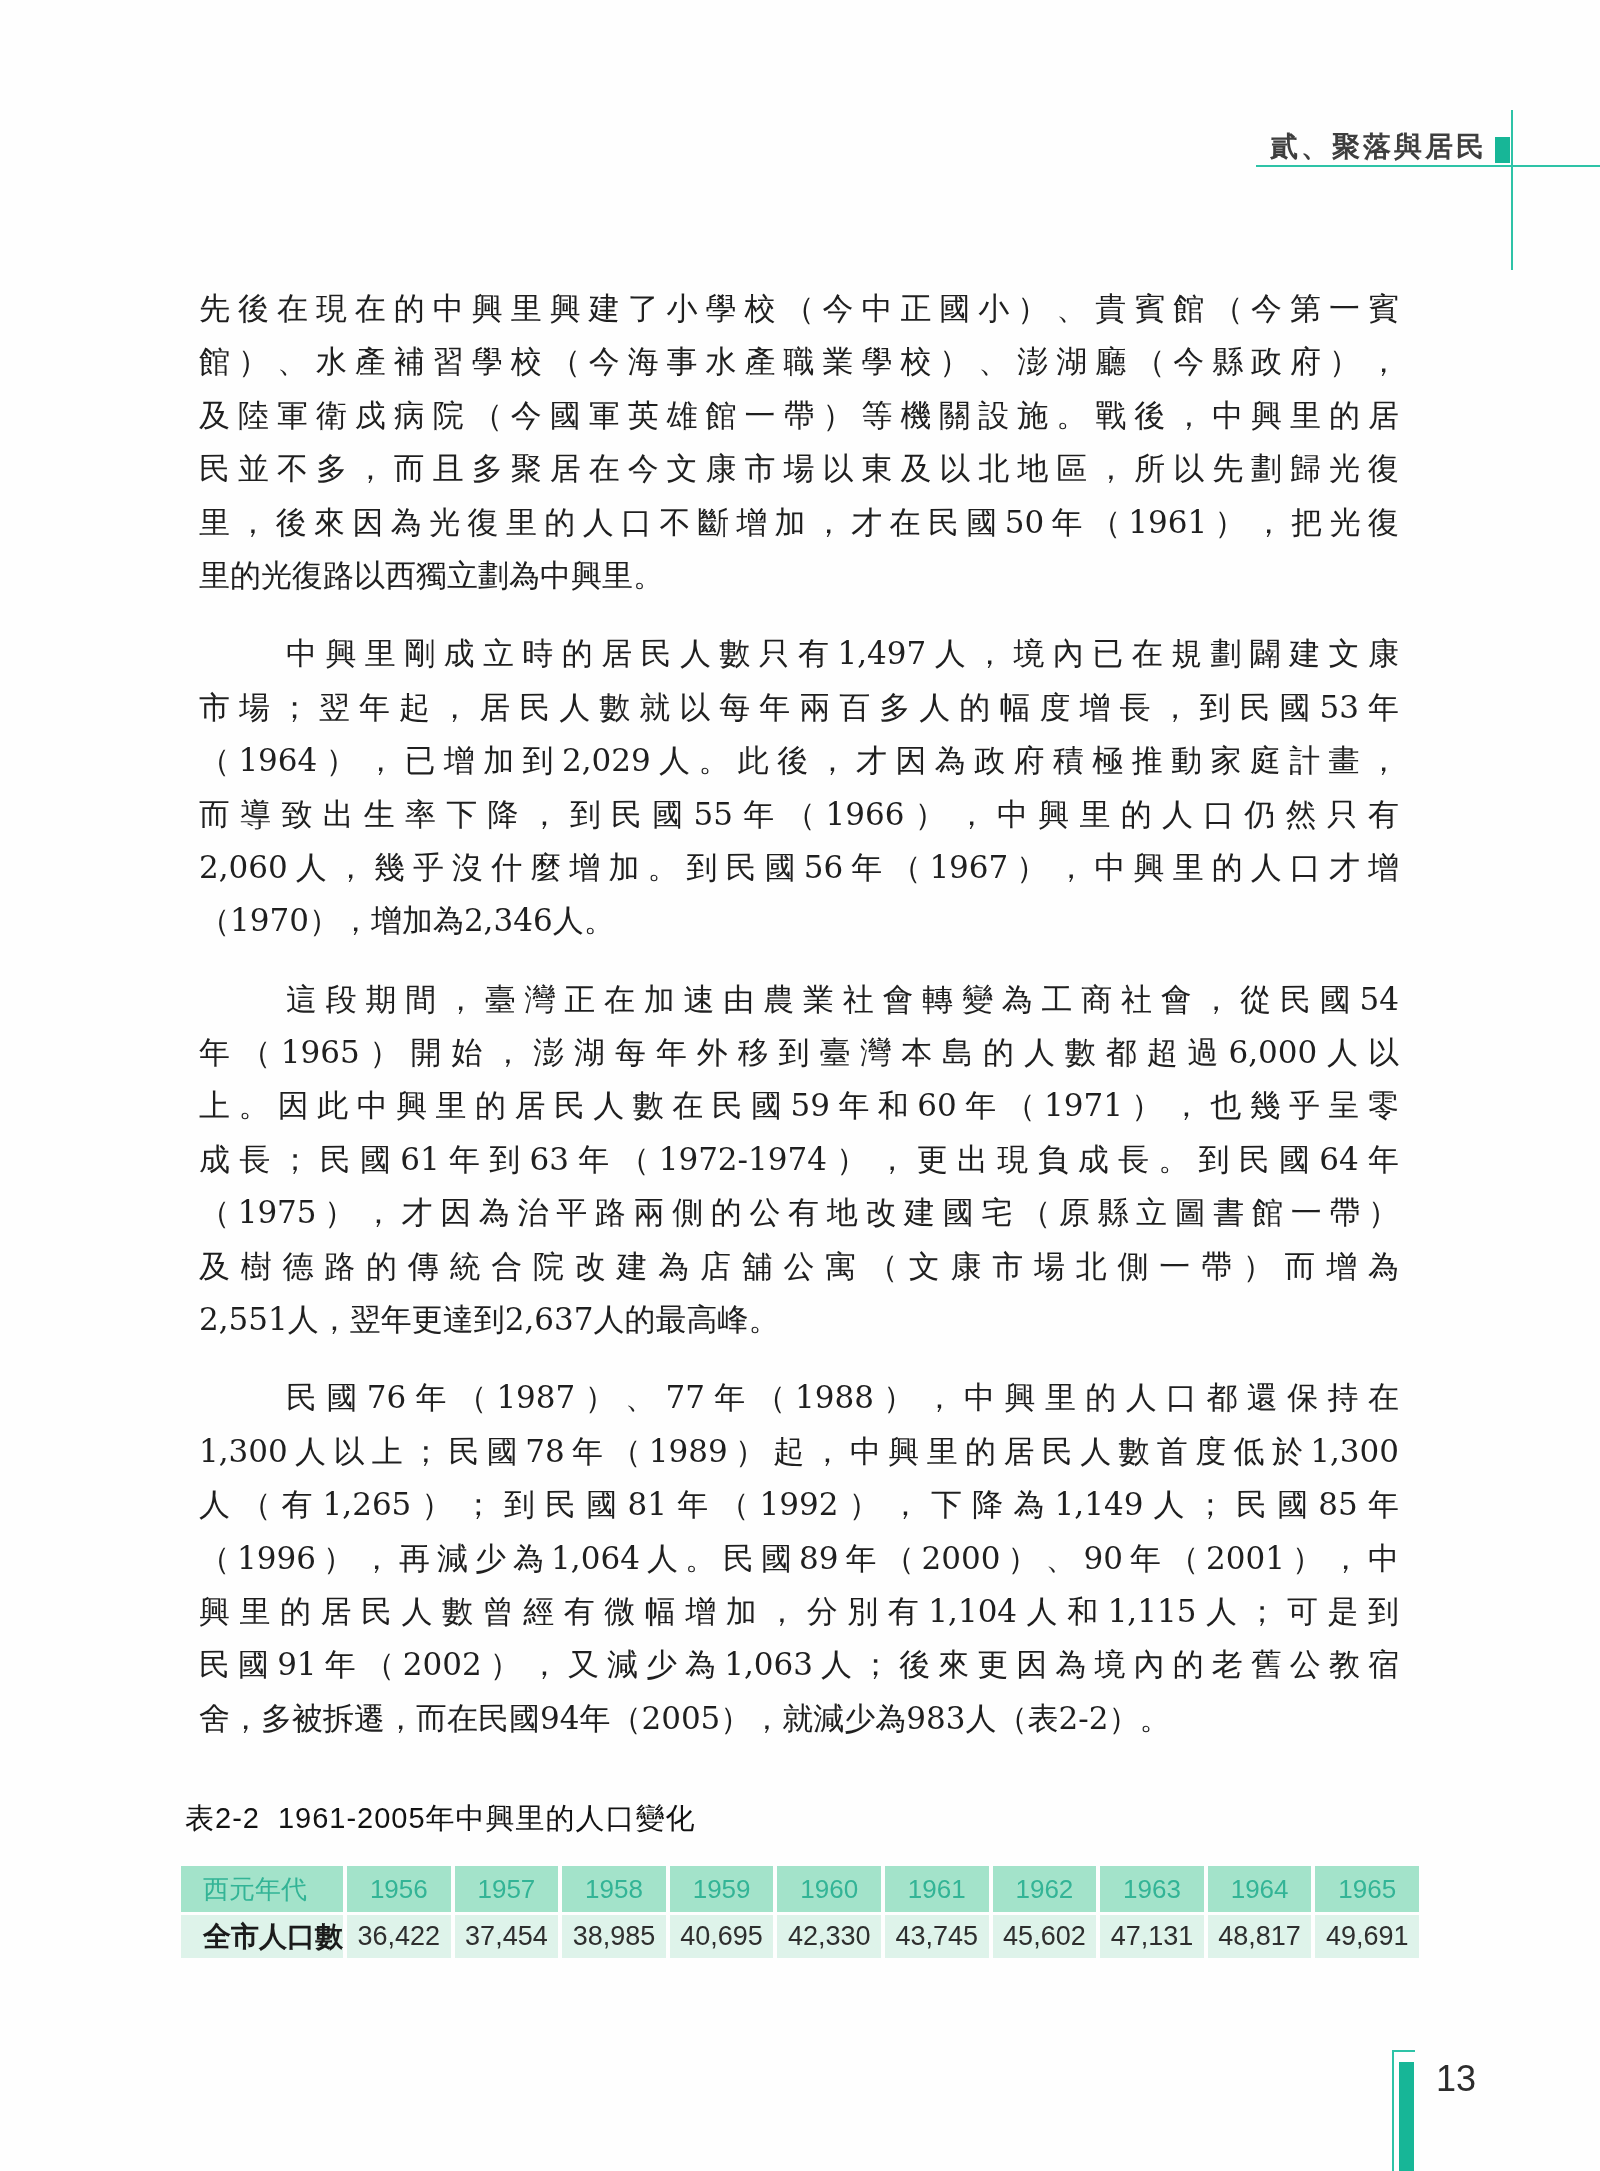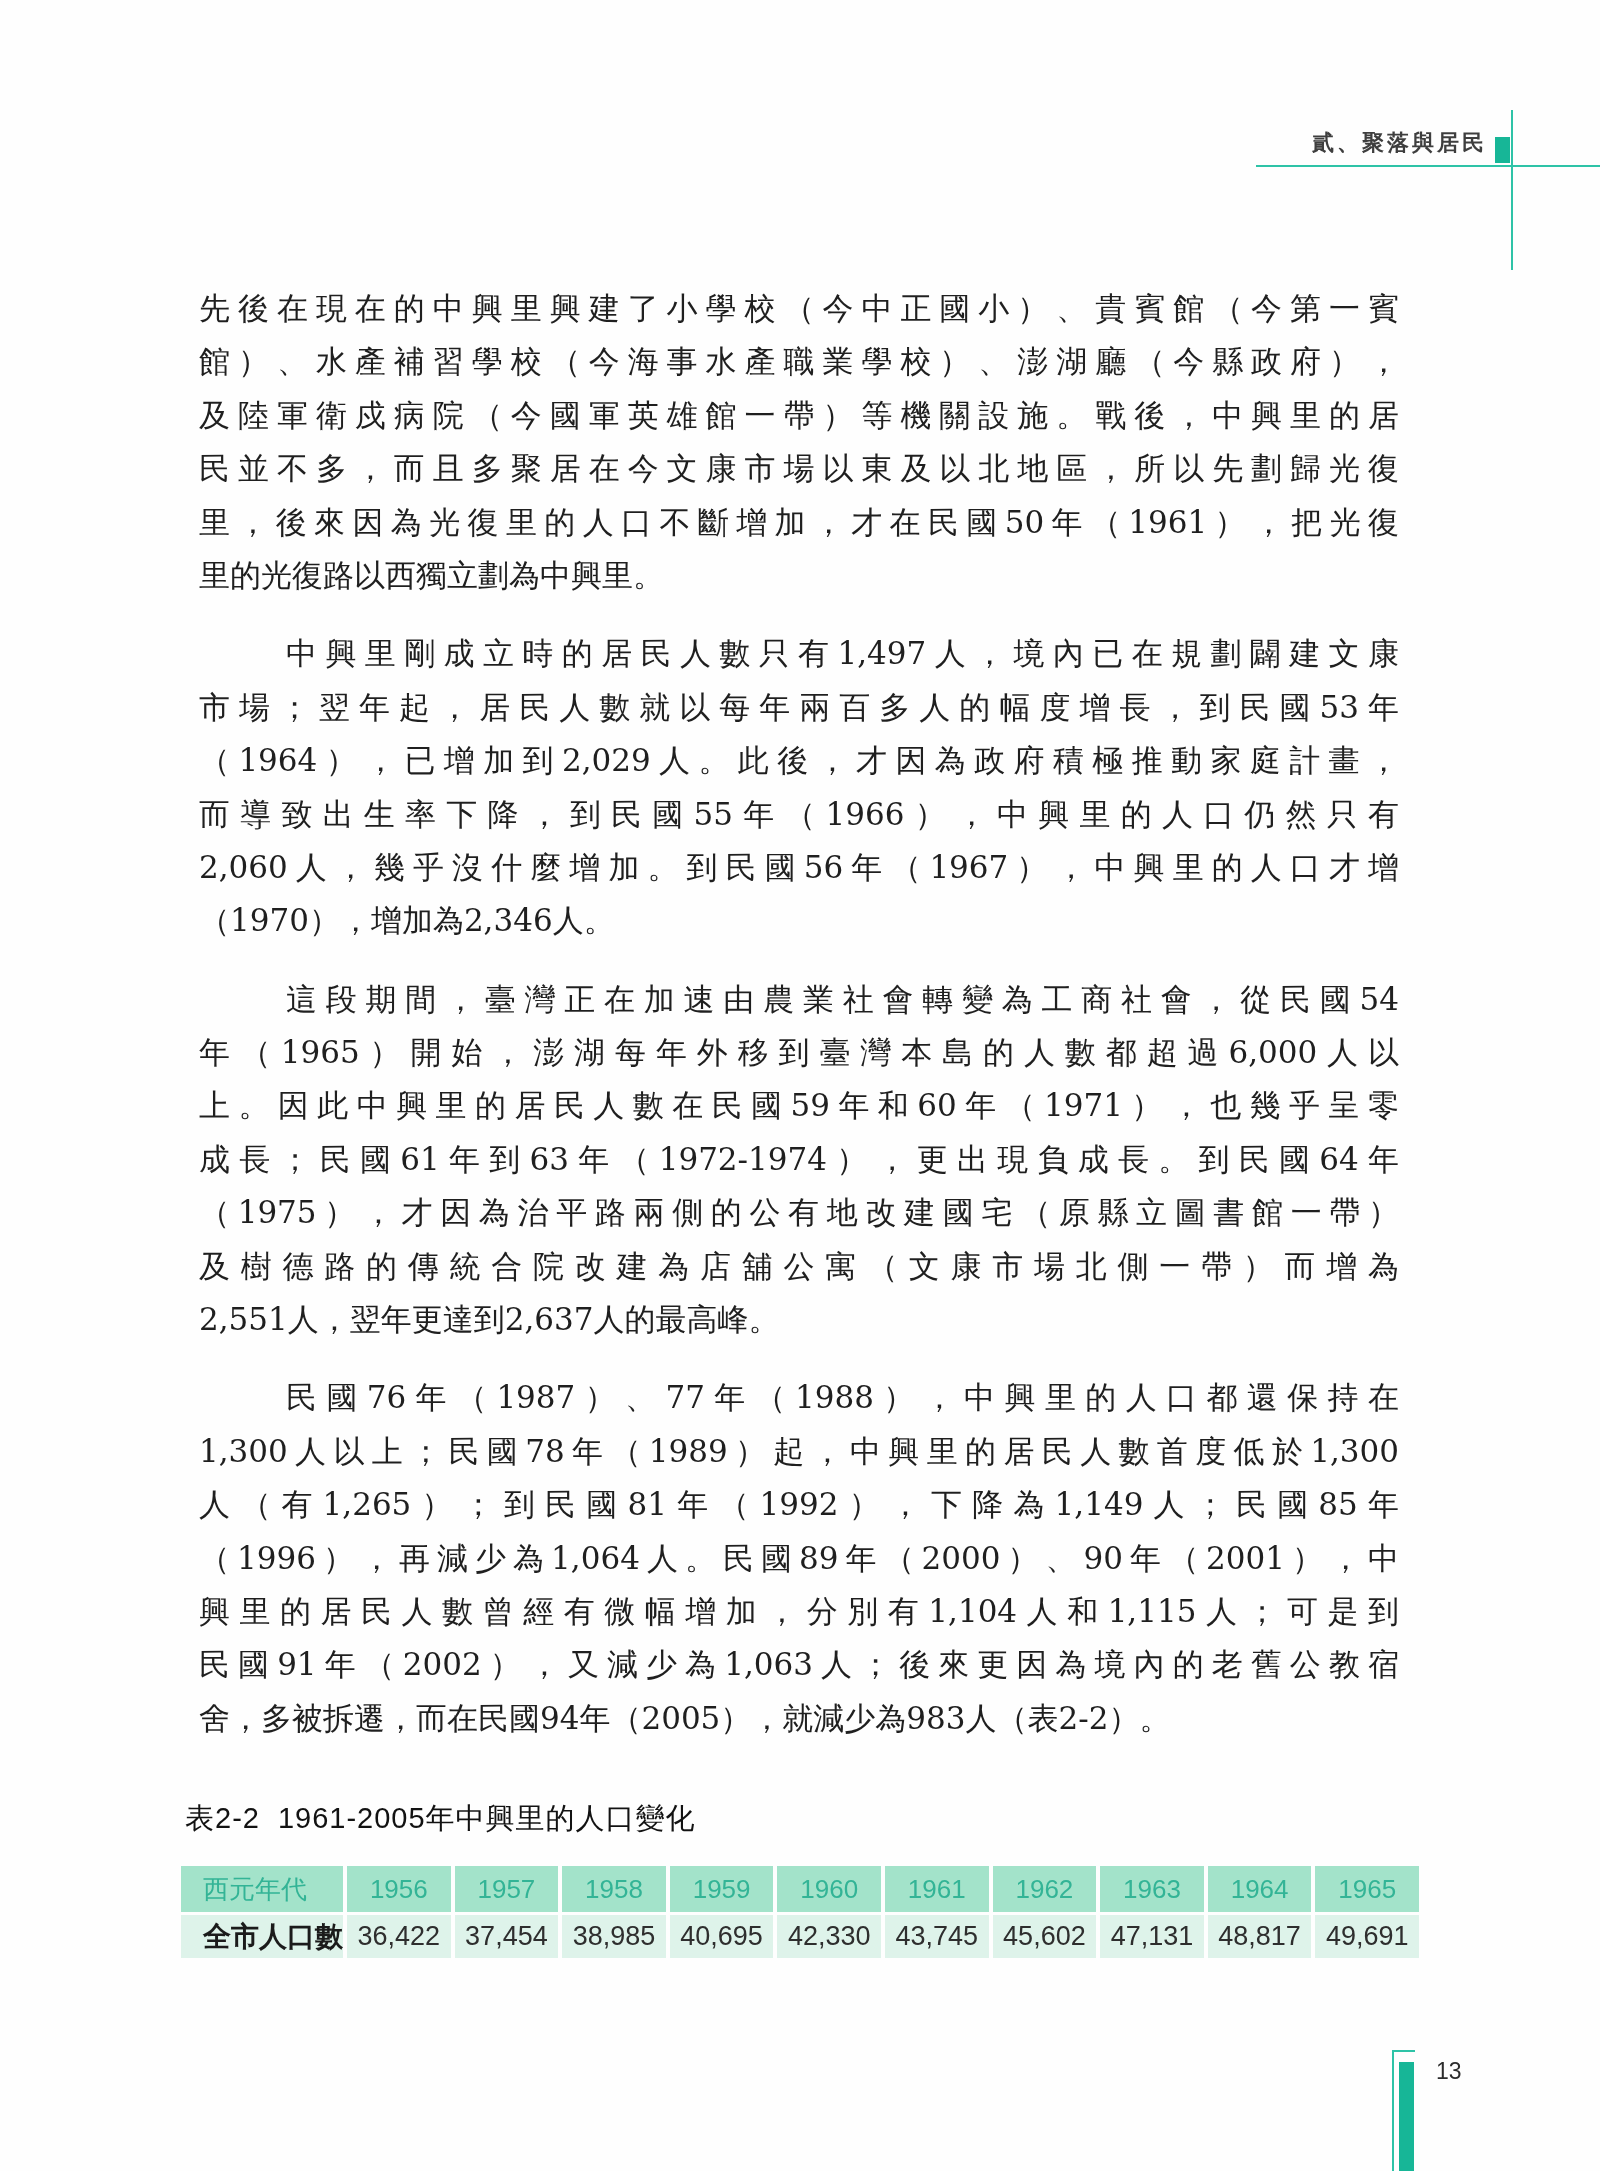--- a/index.html
+++ b/index.html
@@ -8,21 +8,21 @@
     background:#ffffff;
     font-family:"DejaVu Serif", serif;
     position:relative;
     overflow:hidden;
   }
   .page{position:absolute;inset:0;background:#fefefe;}
 
   
   .chapter-title{
     position:absolute;top:128px;right:113px;
-    font-size:22px;font-weight:bold;color:#3e3e3e;
+    font-size:28px;font-weight:bold;color:#3e3e3e;
     letter-spacing:3px;white-space:nowrap;
     font-family:"DejaVu Serif", serif;
   }
   .header-square{
     position:absolute;left:1495px;top:137px;width:15px;height:26px;
     background:var(--accent-teal,#17b697);
   }
   .header-hline{
     position:absolute;left:1256px;top:165px;width:344px;height:2px;
     background:var(--accent-teal-light,#2ec3a7);
@@ -86,21 +86,21 @@
     position:absolute;left:1392px;top:2050px;width:2px;height:121px;
     background:var(--accent-teal-light,#2ec3a7);
   }
   .footer-bar{
     position:absolute;left:1399px;top:2062px;width:15px;height:109px;
     background:var(--accent-teal,#17b697);
   }
   .page-number{
     position:absolute;left:1436px;top:2058px;
     font-family:"Liberation Sans", sans-serif;
-    font-size:23px;color:#2c2c2c;
+    font-size:36px;color:#2c2c2c;
   }
 </style>
 </head>
 <body>
 
 <div class="page">
 
   <span class="chapter-title">貳、聚落與居民</span>
   <span class="header-square"></span>
   <span class="header-hline"></span>

